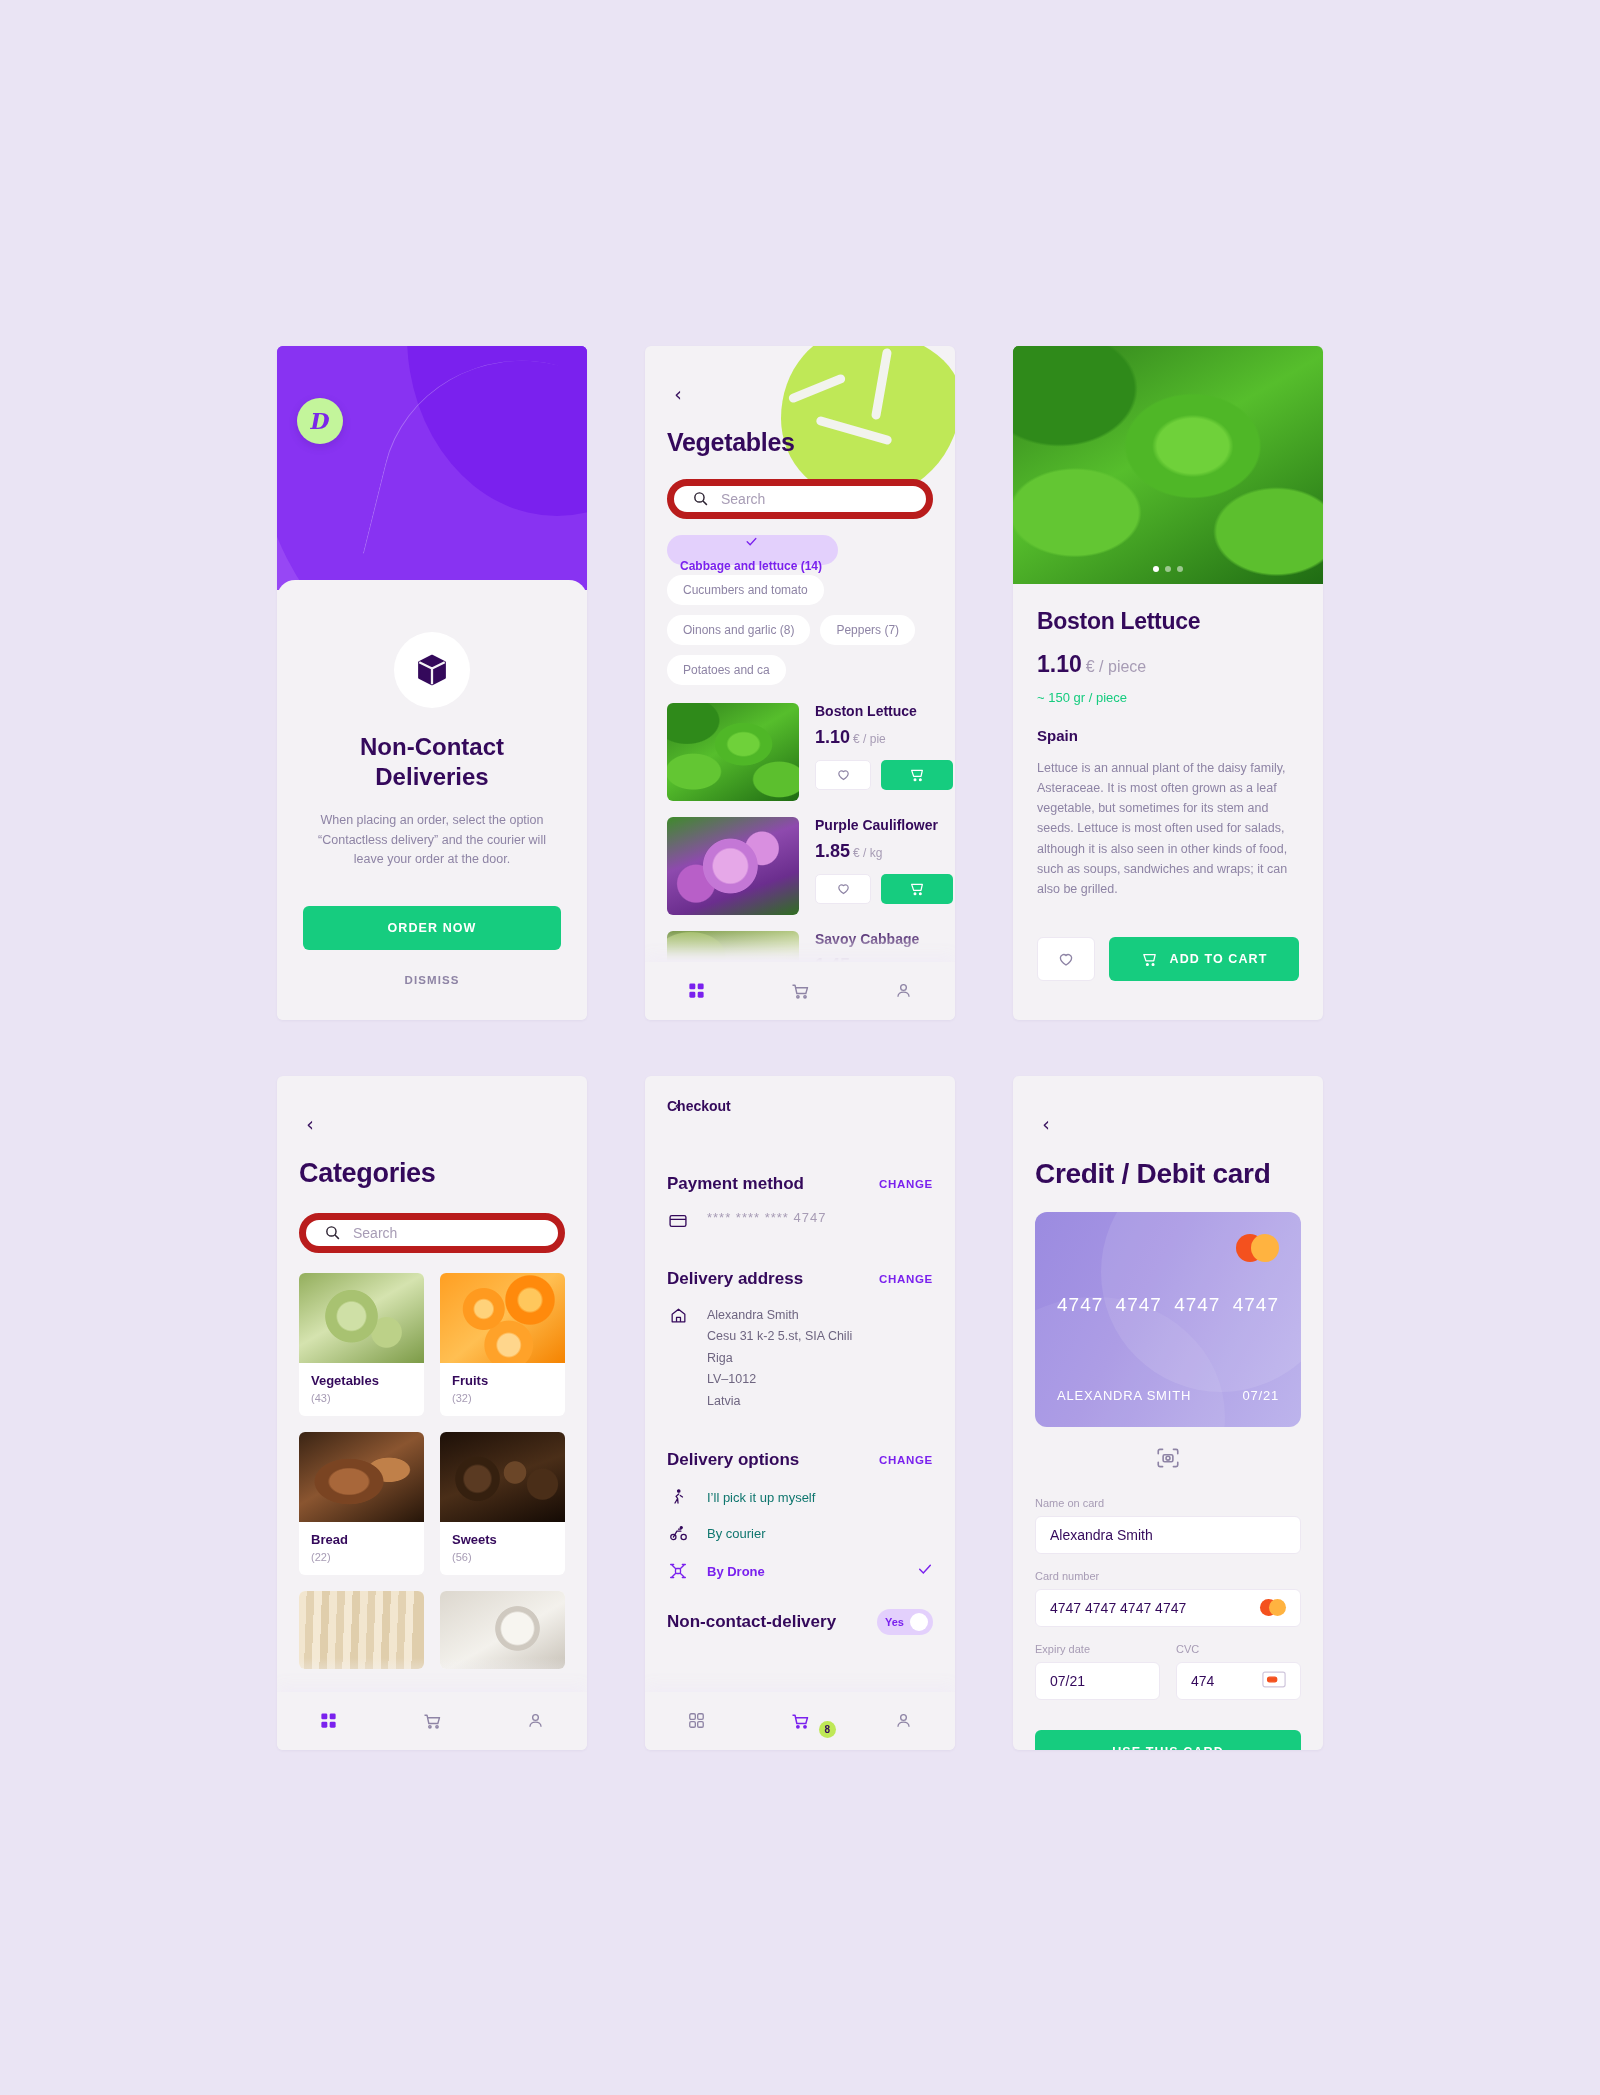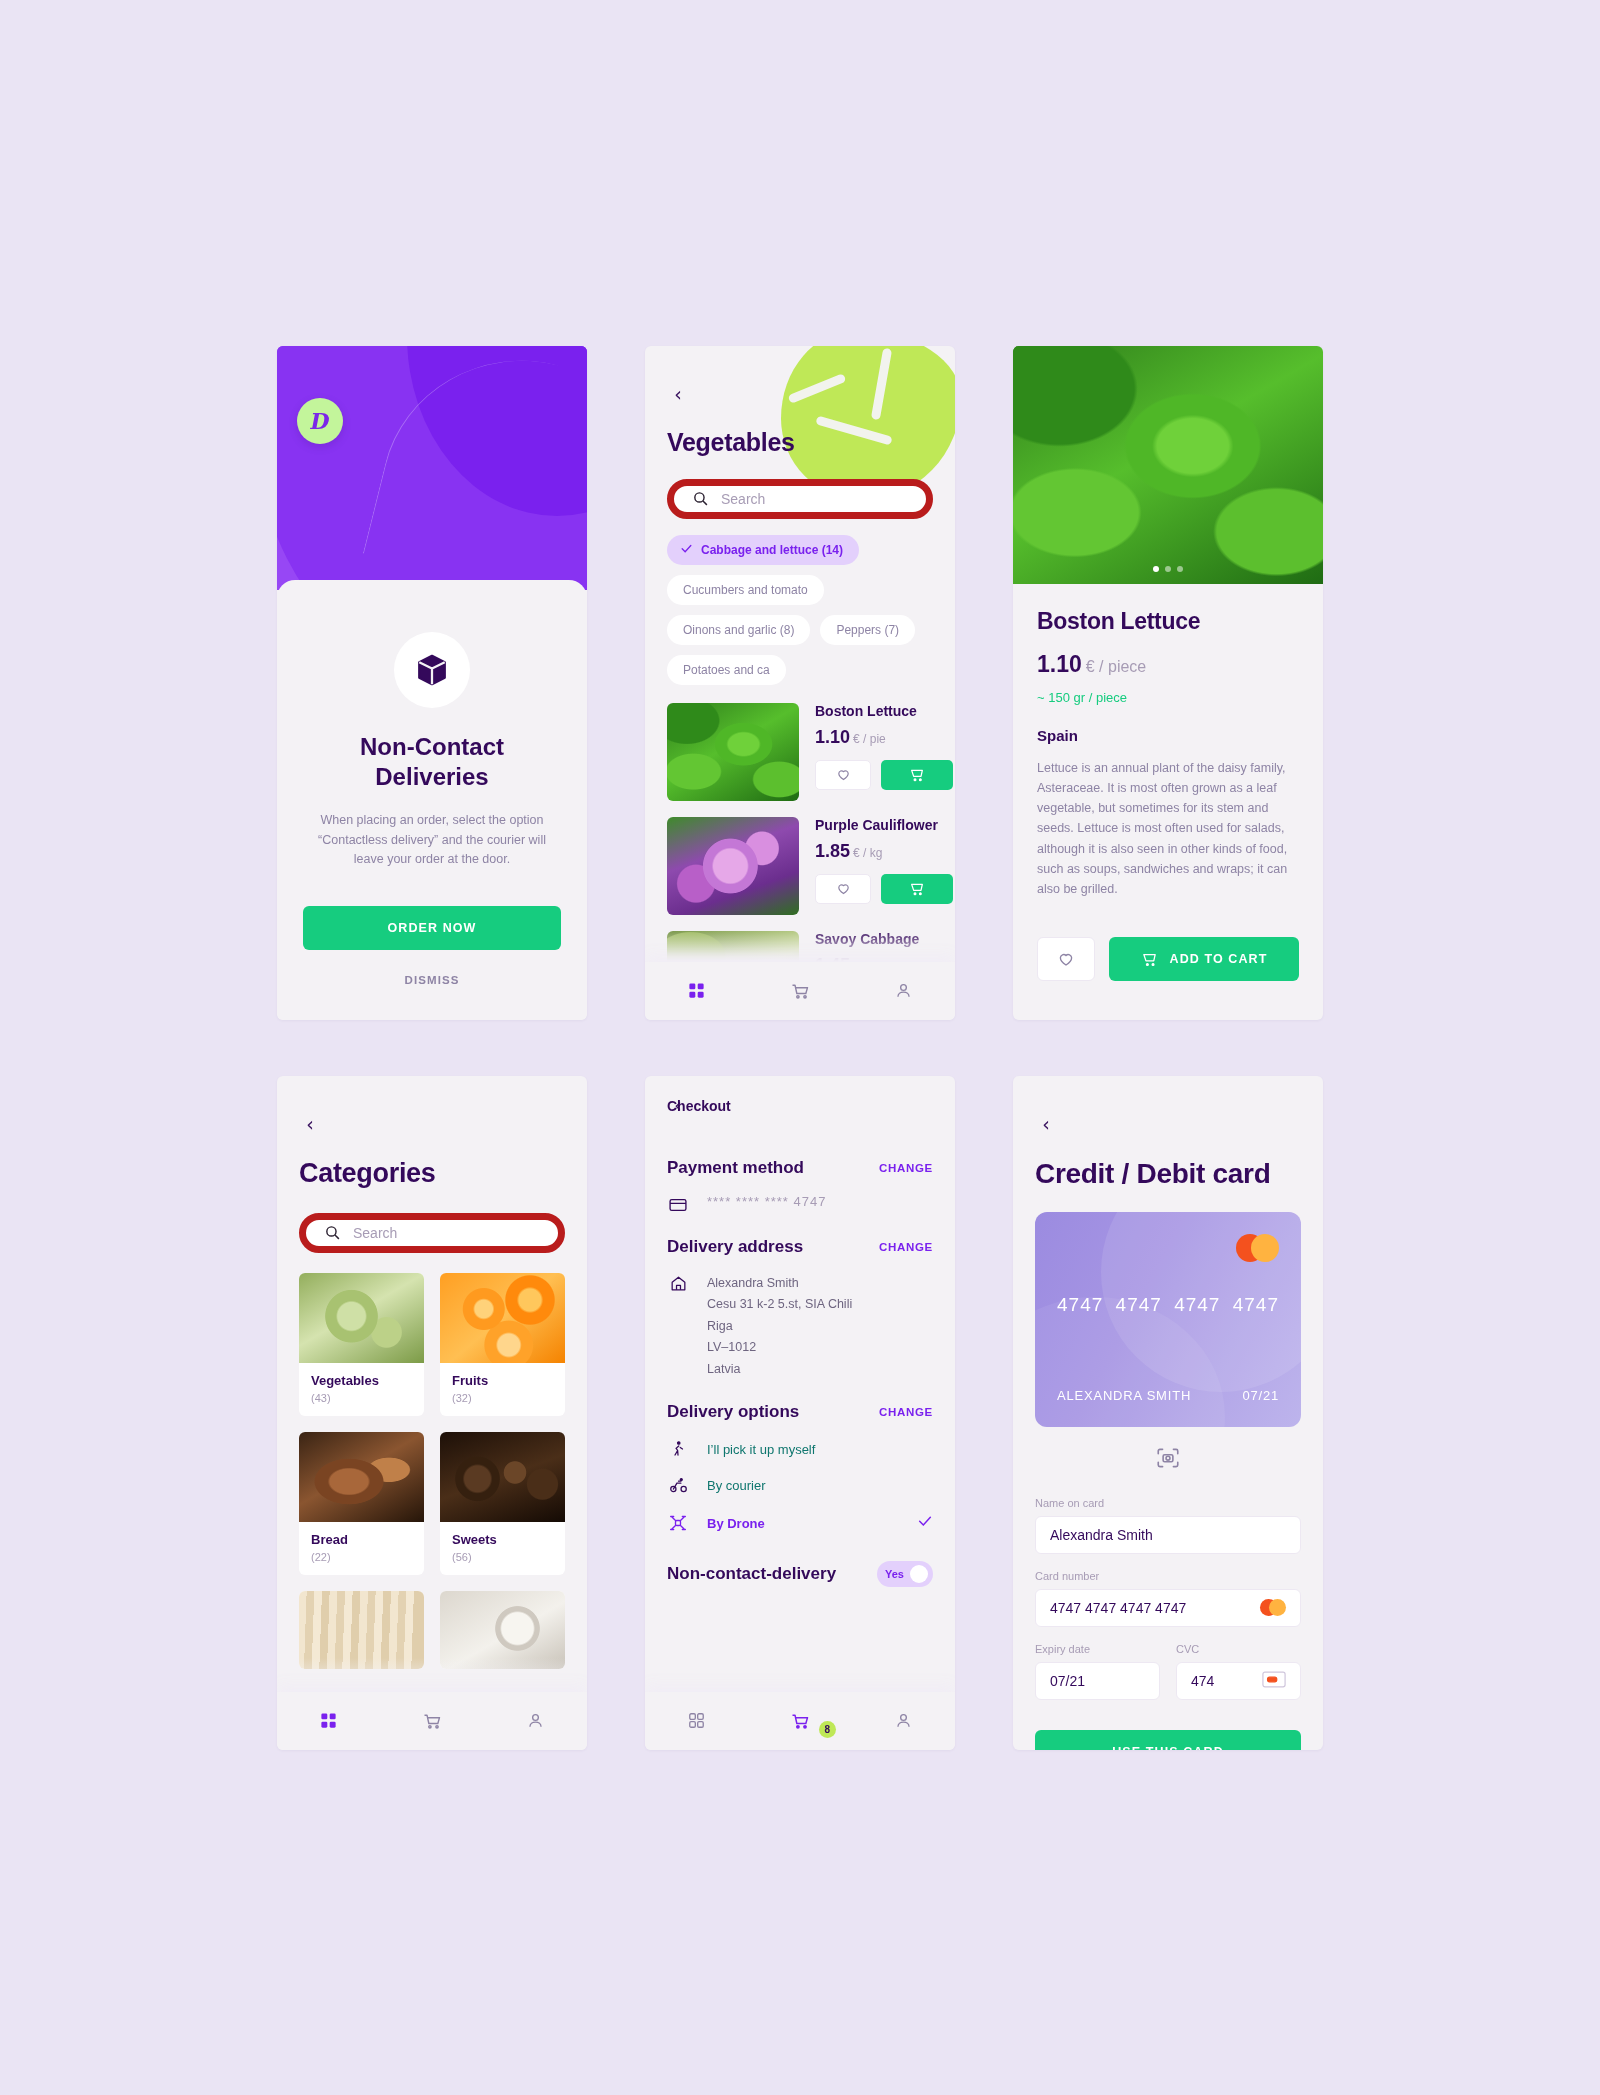--- a/index.html
+++ b/index.html
@@ -113,21 +113,21 @@
     position:absolute; display:block; background:#F2F3EE; border-radius: 40px;
   }
   .veg-head { padding: 38px 22px 0; position: relative; z-index: 2; }
   .veg-head .h1 { margin-top: 22px; }
   .veg-head .search { margin-top: 22px; }
   .chips { padding: 16px 0 0 22px; display: flex; flex-wrap: wrap; gap: 10px; position: relative; z-index: 2; }
   .chip {
     height: 30px; border-radius: 15px; background: #fff; color: #8E84A5;
     display:flex; align-items:center; padding: 0 16px; font-size: 12px; white-space: nowrap;
   }
-  .chip.on { background: #E3D0FC; color: #7A21EE; font-weight: bold; gap: 8px; padding-left: 13px; }
+  .chip.on { background: #E3D0FC; color: #7A21EE; font-weight: bold; gap: 8px; padding-left: 13px; flex-direction: column; }
   .prod-list { padding: 18px 22px 0; display: flex; flex-direction: column; gap: 16px; }
   .prod { display: flex; gap: 16px; }
   .prod-img { width: 132px; height: 98px; border-radius: 6px; flex: 0 0 132px; overflow: hidden; position: relative; }
   .prod-name { font-size: 14px; font-weight: bold; color: #34095B; }
   .price { margin-top: 8px; font-size: 18px; font-weight: bold; color: #34095B; }
   .price em { font-size: 12px; font-style: normal; font-weight: normal; color: #A79CB5; margin-left: 3px; }
   .prod-actions { display:flex; gap: 10px; margin-top: 12px; }
   .heart-btn {
     width: 56px; height: 30px; background: #fff; border-radius: 5px;
     border: 1px solid #EDE8F2; display:flex; align-items:center; justify-content:center;
@@ -165,21 +165,21 @@
   .cat-card { border-radius: 6px; overflow: hidden; background: #fff; }
   .cat-thumb { height: 90px; position: relative; overflow:hidden; }
   .cat-meta { padding: 10px 12px 12px; }
   .cat-name { font-size: 13px; font-weight: bold; color: #34095B; }
   .cat-count { font-size: 11px; color: #A79CB5; margin-top: 4px; }
 
   
   .co-top { height: 60px; display:flex; align-items:center; padding: 0 22px; }
   .co-title { flex:1; text-align:left; font-size: 14px; font-weight:bold; color:#34095B; margin-left:-22px; }
   .co-body { padding: 0 22px; }
-  .sec-head { display:flex; align-items:center; justify-content:space-between; margin-top: 22px; }
+  .sec-head { display:flex; align-items:center; justify-content:space-between; margin-top: 38px; }
   .sec-title { font-size: 17px; font-weight: bold; color: #34095B; }
   .change { font-size: 11.5px; font-weight: bold; color: #7A21EE; letter-spacing: .7px; }
   .row-ico { display:flex; gap: 18px; margin-top: 16px; }
   .row-ico .ic { width: 22px; flex: 0 0 22px; display:flex; justify-content:center; padding-top:1px; }
   .masked { font-size: 13px; color: #A79CB5; letter-spacing: 1px; }
   .addr { font-size: 12.5px; color: #6E6580; line-height: 1.72; }
   .dopt { display:flex; align-items:center; gap: 18px; margin-top: 18px; }
   .dopt .ic { width: 22px; flex: 0 0 22px; display:flex; justify-content:center; }
   .dopt span.lbl { font-size: 13px; color: #0f766e; flex: 1; }
   .dopt.on span.lbl { color: #7A21EE; font-weight: bold; }

